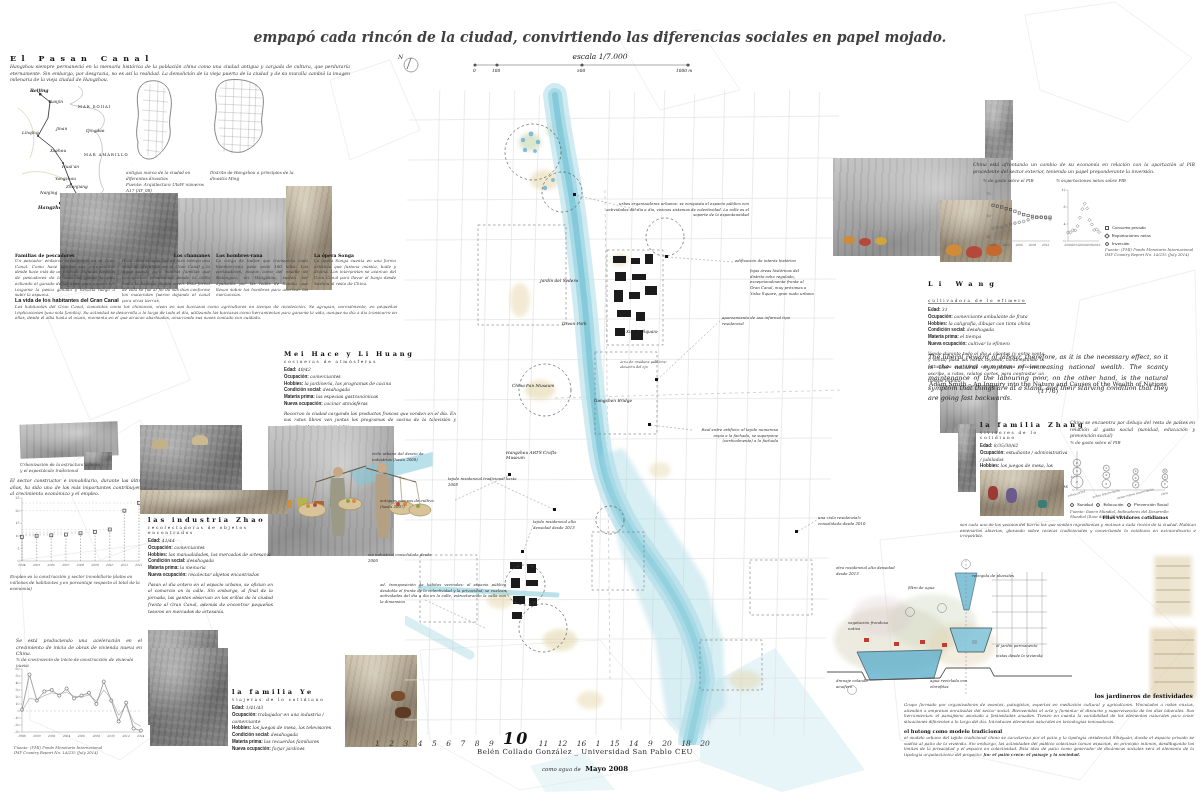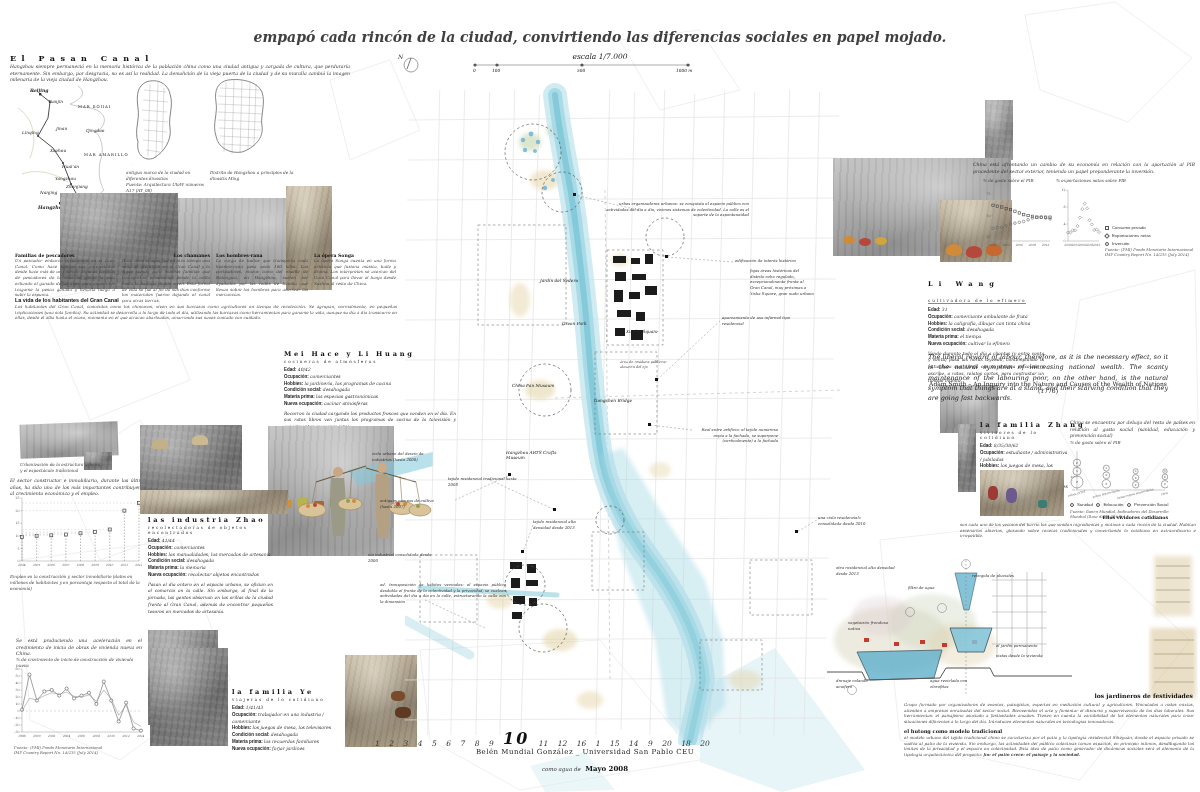--- a/index.html
+++ b/index.html
@@ -791,19 +791,19 @@
       <span class="pn">12</span>
       <span class="pn">16</span>
       <span class="pn">1</span>
       <span class="pn">15</span>
       <span class="pn">14</span>
       <span class="pn">9</span>
       <span class="pn">20</span>
       <span class="pn">18</span>
       <span class="pn">20</span>
     </div>
-  <div class="abs credit ctr" style="left:450px;top:748px;width:270px">Belén Mundial González _ Universidad San Pablo CEU</div>
+  <div class="abs credit ctr" style="left:450px;top:748px;width:270px">Belén Collado González _ Universidad San Pablo CEU</div>
   <div class="abs ctr" style="left:450px;top:757px;width:270px">
     <span class="datepfx">como agua de</span>
     <span class="dateb">Mayo 2008</span>
   </div>
 
 </div>
 
 </body></html>

